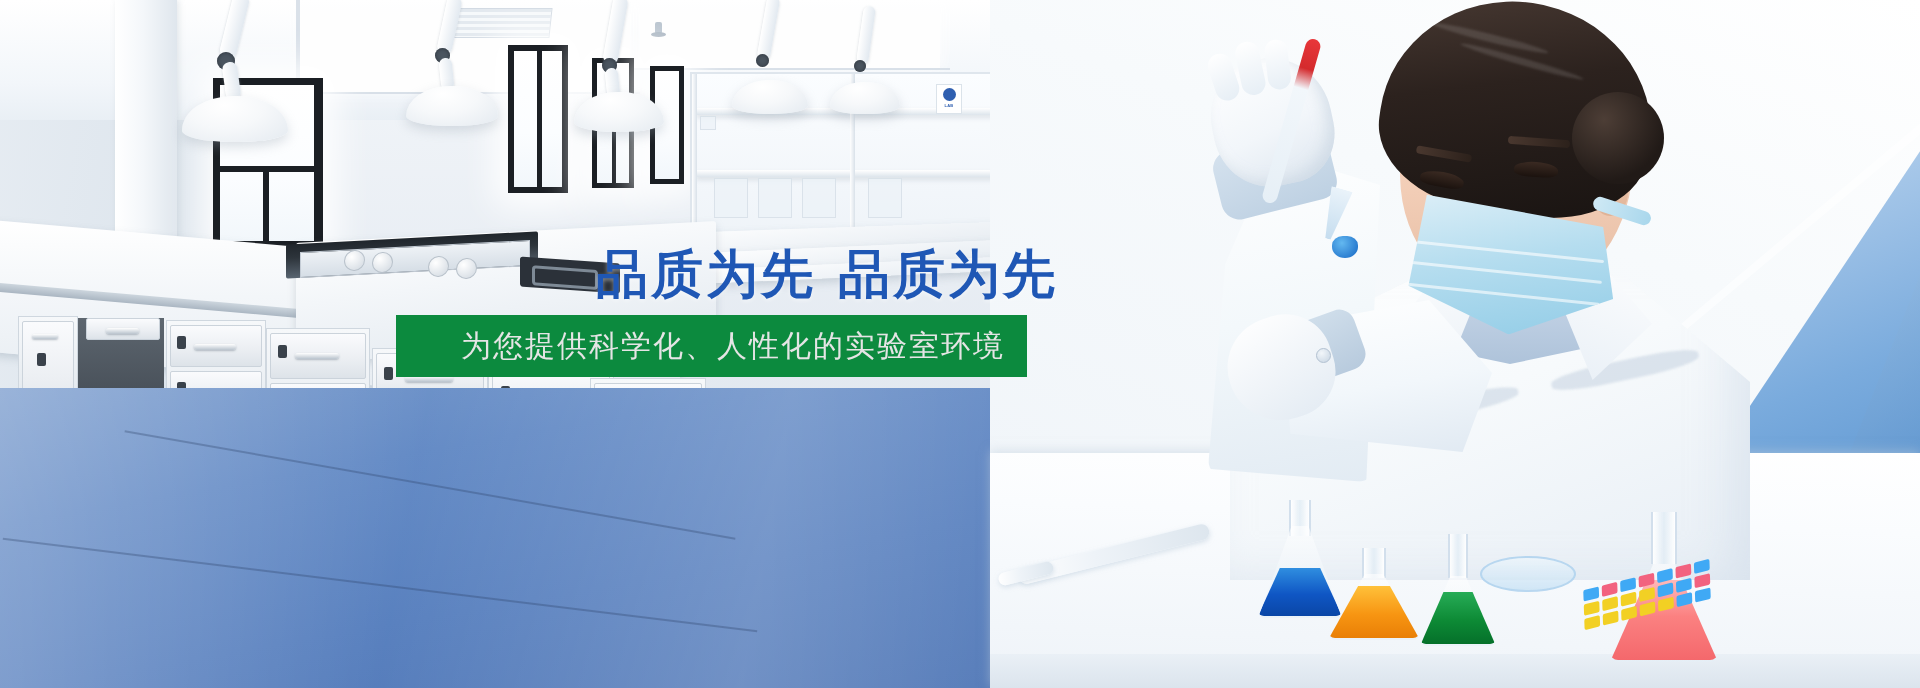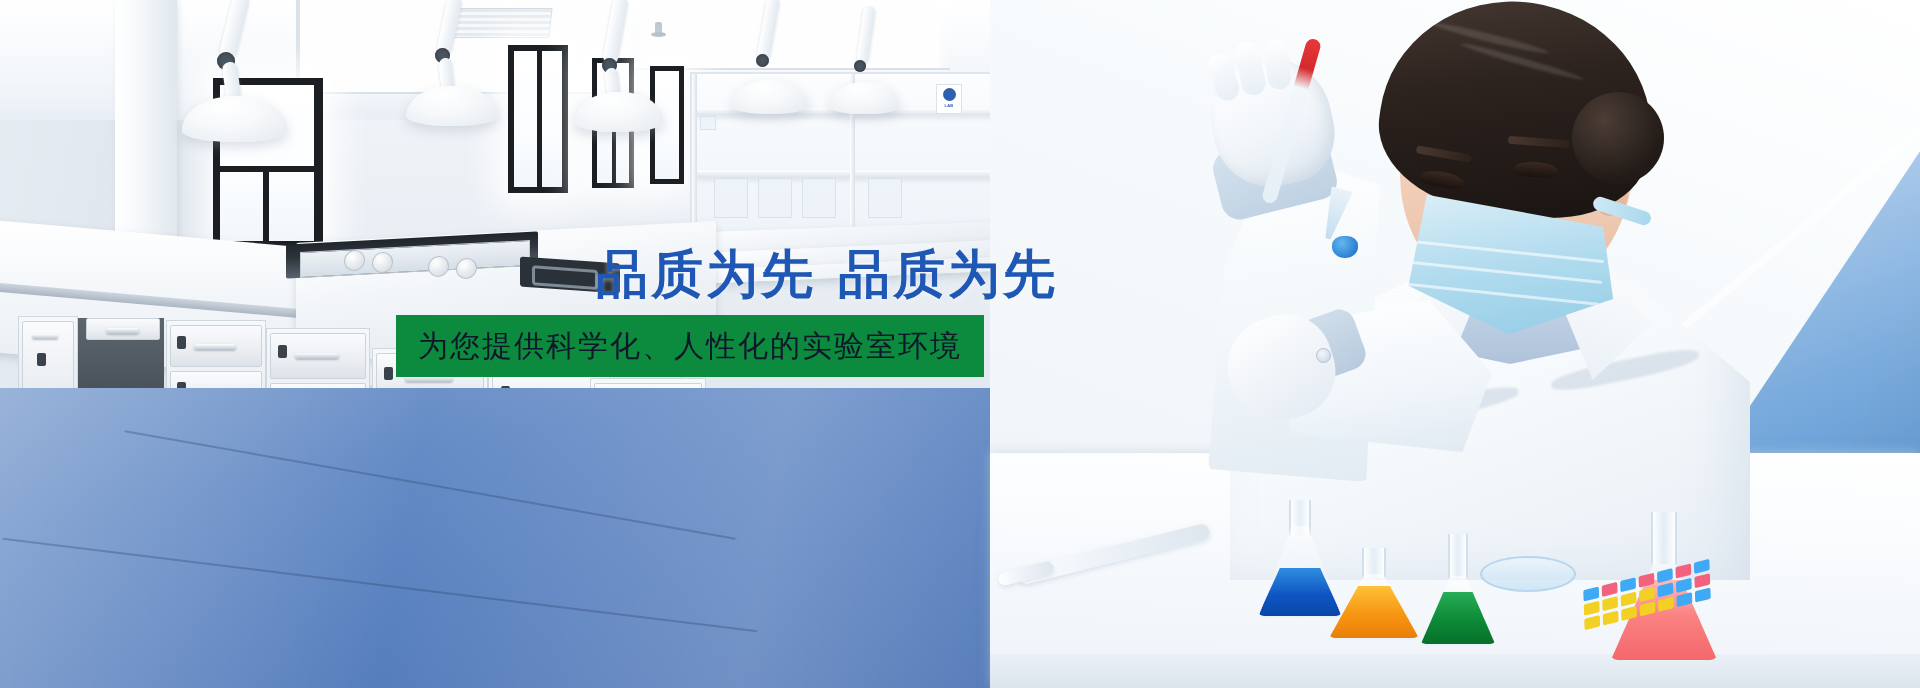--- a/index.html
+++ b/index.html
@@ -458,22 +458,22 @@
 
   .sub-bar{
     position:absolute; left:396px; top:315px;
     height:62px;
     background:#0c8a3e;
     display:flex; align-items:center;
     padding:0 22px;
   }
   .sub-bar span{
     font-family:"DejaVu Sans","Liberation Sans",sans-serif;
-    font-size:30px; font-weight:400; color:#0f172a;
-    letter-spacing:2px; white-space:nowrap;
+    font-size:30px; font-weight:400; color:#e5e5e5;
+    letter-spacing:2px; white-space:nowrap;margin-left:43px;
   }
 </style>
 </head>
 <body>
 
 <div class="banner">
 
   <div class="scene">
 
     <div class="wall"></div>

